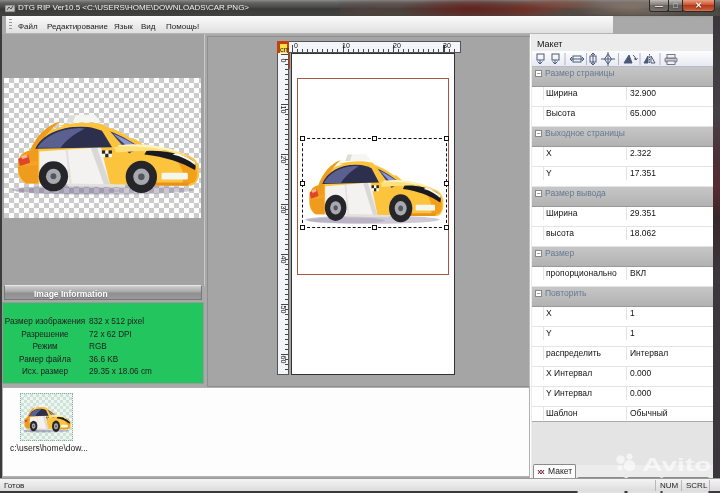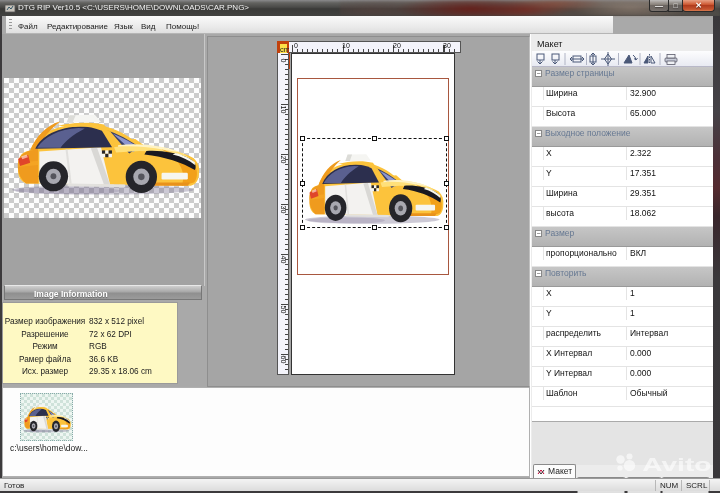--- a/index.html
+++ b/index.html
@@ -45,21 +45,21 @@
   background-image:
     linear-gradient(45deg,#cccccc 25%,transparent 25%,transparent 75%,#cccccc 75%),
     linear-gradient(45deg,#cccccc 25%,transparent 25%,transparent 75%,#cccccc 75%);
   background-size:10px 10px; background-position:0 0,5px 5px; }
 #prevcar { left:8px; top:33px; width:192px; height:85px; }
 
 #iinfo-hdr { left:4px; top:285px; width:198px; height:15px;
   background:linear-gradient(to bottom,#cfcfcf 0%,#a8a8a8 45%,#8f8f8f 55%,#9b9b9b 100%);
   border:1px solid #777; border-top-color:#e8e8e8; }
 #iinfo-hdr span { position:absolute; left:12px; top:2.5px; font-size:8.5px; font-weight:bold; color:#fff; text-shadow:0 1px 1px #666;padding-left:17px; }
-#iinfo-body { left:2px; top:302px; width:176px; height:82px; background:#fef9c3; border:1px solid #9a9a9a; }
+#iinfo-body { left:2px; top:302px; width:202px; height:82px; background:#22c55e; border:1px solid #9a9a9a; }
 .inf-row { position:absolute; left:0; width:200px; height:12px; font-size:8.2px; color:#222; white-space:nowrap; }
 .inf-row .l { position:absolute; left:0; width:84px; text-align:center; white-space:nowrap; }
 .inf-row .v { position:absolute; left:86px; }
 
 #filezone { left:2px; top:387px; width:528px; height:90px; background:#fdfdfd; border:1px solid #b0b0b0; }
 #thumbbox { left:17px; top:5px; width:53px; height:48px;
   background-color:#eef6f2;
   background-image:
     linear-gradient(45deg,#cfe2da 25%,transparent 25%,transparent 75%,#cfe2da 75%),
     linear-gradient(45deg,#cfe2da 25%,transparent 25%,transparent 75%,#cfe2da 75%);
@@ -272,33 +272,37 @@
         <span class="v">32.900</span>
       </div>
     <div class="grow data">
         <span class="lsep"></span>
         <span class="l">Высота</span>
         <span class="sep"></span>
         <span class="v">65.000</span>
       </div>
     <div class="grow head">
         <span class="bx">−</span>
-        <span class="t">Выходное положение</span>
+        <span class="t">Выходное страницы</span>
       </div>
     <div class="grow data">
         <span class="lsep"></span>
         <span class="l">X</span>
         <span class="sep"></span>
         <span class="v">2.322</span>
       </div>
     <div class="grow data">
         <span class="lsep"></span>
         <span class="l">Y</span>
         <span class="sep"></span>
         <span class="v">17.351</span>
+      </div>
+    <div class="grow head">
+        <span class="bx">−</span>
+        <span class="t">Размер вывода</span>
       </div>
     <div class="grow data">
         <span class="lsep"></span>
         <span class="l">Ширина</span>
         <span class="sep"></span>
         <span class="v">29.351</span>
       </div>
     <div class="grow data">
         <span class="lsep"></span>
         <span class="l">высота</span>

